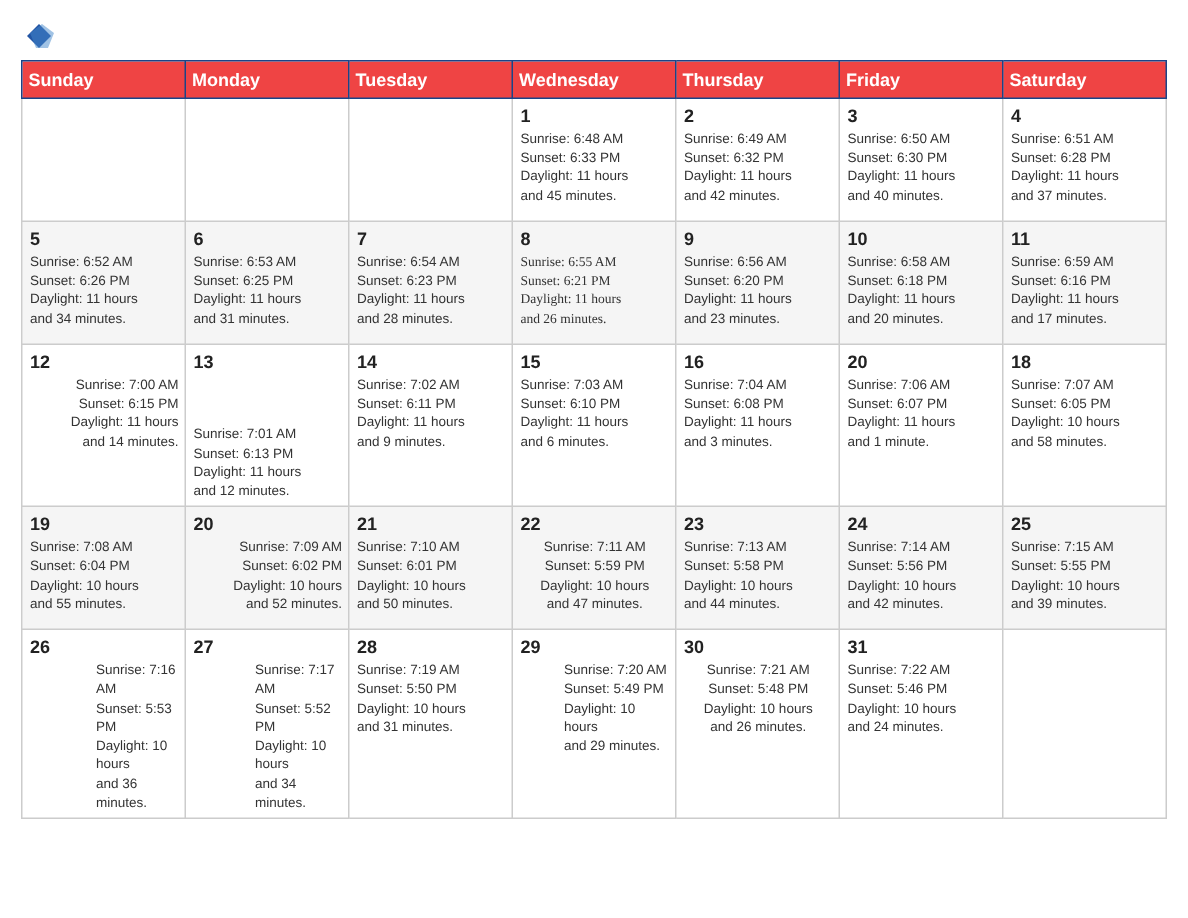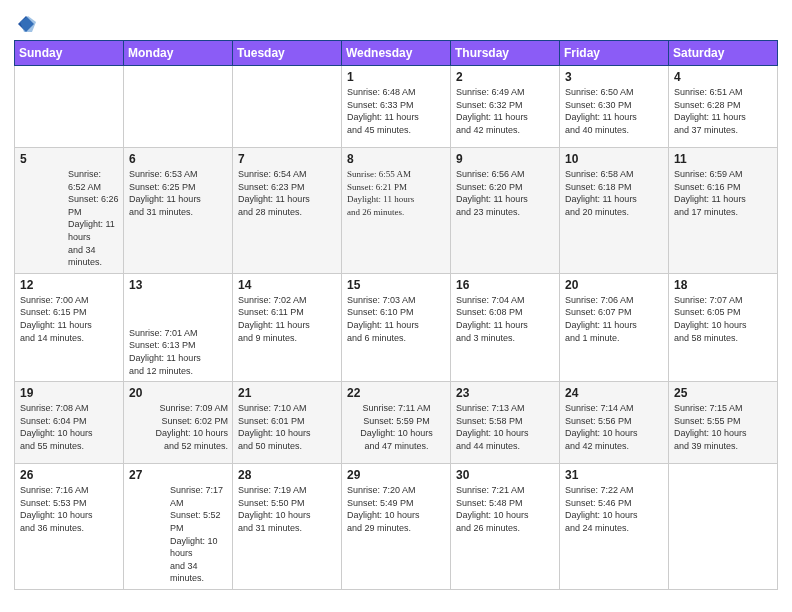--- a/index.html
+++ b/index.html
@@ -59,21 +59,21 @@
     .location-subtitle {
       font-size: 14px;
       color: #555;
     }
     .calendar-table {
       width: 100%;
       border-collapse: collapse;
       border: 1px solid #aaa;
     }
     .calendar-table th {
-      background: #8b5cf6;
+      background: #ef4444;
       color: #fff;
       font-size: 12px;
       font-weight: bold;
       padding: 5px 4px;
       text-align: left;
       border: 1px solid #1a4488;
     }
     .calendar-table td {
       vertical-align: top;
       border: 1px solid #ccc;
@@ -169,21 +169,21 @@
             <span class="day-number">4</span>
             <div class="day-info" style="white-space: pre-line;">Sunrise: 6:51 AM
 Sunset: 6:28 PM
 Daylight: 11 hours
 and 37 minutes.</div>
           </td>
         </tr>
         <tr>
           <td>
             <span class="day-number">5</span>
-            <div class="day-info" style="white-space: pre-line; margin-left: 48px;">Sunrise: 6:52 AM
+            <div class="day-info" style="white-space: pre-line;">Sunrise: 6:52 AM
 Sunset: 6:26 PM
 Daylight: 11 hours
 and 34 minutes.</div>
           </td>
           <td>
             <span class="day-number">6</span>
             <div class="day-info" style="white-space: pre-line;">Sunrise: 6:53 AM
 Sunset: 6:25 PM
 Daylight: 11 hours
 and 31 minutes.</div>
@@ -220,21 +220,21 @@
             <span class="day-number">11</span>
             <div class="day-info" style="white-space: pre-line;">Sunrise: 6:59 AM
 Sunset: 6:16 PM
 Daylight: 11 hours
 and 17 minutes.</div>
           </td>
         </tr>
         <tr>
           <td>
             <span class="day-number">12</span>
-            <div class="day-info" style="white-space: pre-line;">Sunrise: 7:00 AM
+            <div class="day-info" style="white-space: pre-line; text-align: right;">Sunrise: 7:00 AM
 Sunset: 6:15 PM
 Daylight: 11 hours
 and 14 minutes.</div>
           </td>
           <td>
             <span class="day-number">13</span>
             <div class="day-info" style="white-space: pre-line; margin-top: 35px;">Sunrise: 7:01 AM
 Sunset: 6:13 PM
 Daylight: 11 hours
 and 12 minutes.</div>
@@ -322,49 +322,49 @@
             <span class="day-number">25</span>
             <div class="day-info" style="white-space: pre-line;">Sunrise: 7:15 AM
 Sunset: 5:55 PM
 Daylight: 10 hours
 and 39 minutes.</div>
           </td>
         </tr>
         <tr>
           <td>
             <span class="day-number">26</span>
-            <div class="day-info" style="white-space: pre-line;">Sunrise: 7:16 AM
+            <div class="day-info" style="white-space: pre-line; margin-left: 44px;">Sunrise: 7:16 AM
 Sunset: 5:53 PM
 Daylight: 10 hours
 and 36 minutes.</div>
           </td>
           <td>
             <span class="day-number">27</span>
             <div class="day-info" style="white-space: pre-line; margin-left: 41px;">Sunrise: 7:17 AM
 Sunset: 5:52 PM
 Daylight: 10 hours
 and 34 minutes.</div>
           </td>
           <td>
             <span class="day-number">28</span>
             <div class="day-info" style="white-space: pre-line;">Sunrise: 7:19 AM
 Sunset: 5:50 PM
 Daylight: 10 hours
 and 31 minutes.</div>
           </td>
           <td>
             <span class="day-number">29</span>
-            <div class="day-info" style="white-space: pre-line;">Sunrise: 7:20 AM
+            <div class="day-info" style="white-space: pre-line; margin-left: 29px;">Sunrise: 7:20 AM
 Sunset: 5:49 PM
 Daylight: 10 hours
 and 29 minutes.</div>
           </td>
           <td>
             <span class="day-number">30</span>
-            <div class="day-info" style="white-space: pre-line;">Sunrise: 7:21 AM
+            <div class="day-info" style="white-space: pre-line; text-align: center;">Sunrise: 7:21 AM
 Sunset: 5:48 PM
 Daylight: 10 hours
 and 26 minutes.</div>
           </td>
           <td>
             <span class="day-number">31</span>
             <div class="day-info" style="white-space: pre-line;">Sunrise: 7:22 AM
 Sunset: 5:46 PM
 Daylight: 10 hours
 and 24 minutes.</div>

